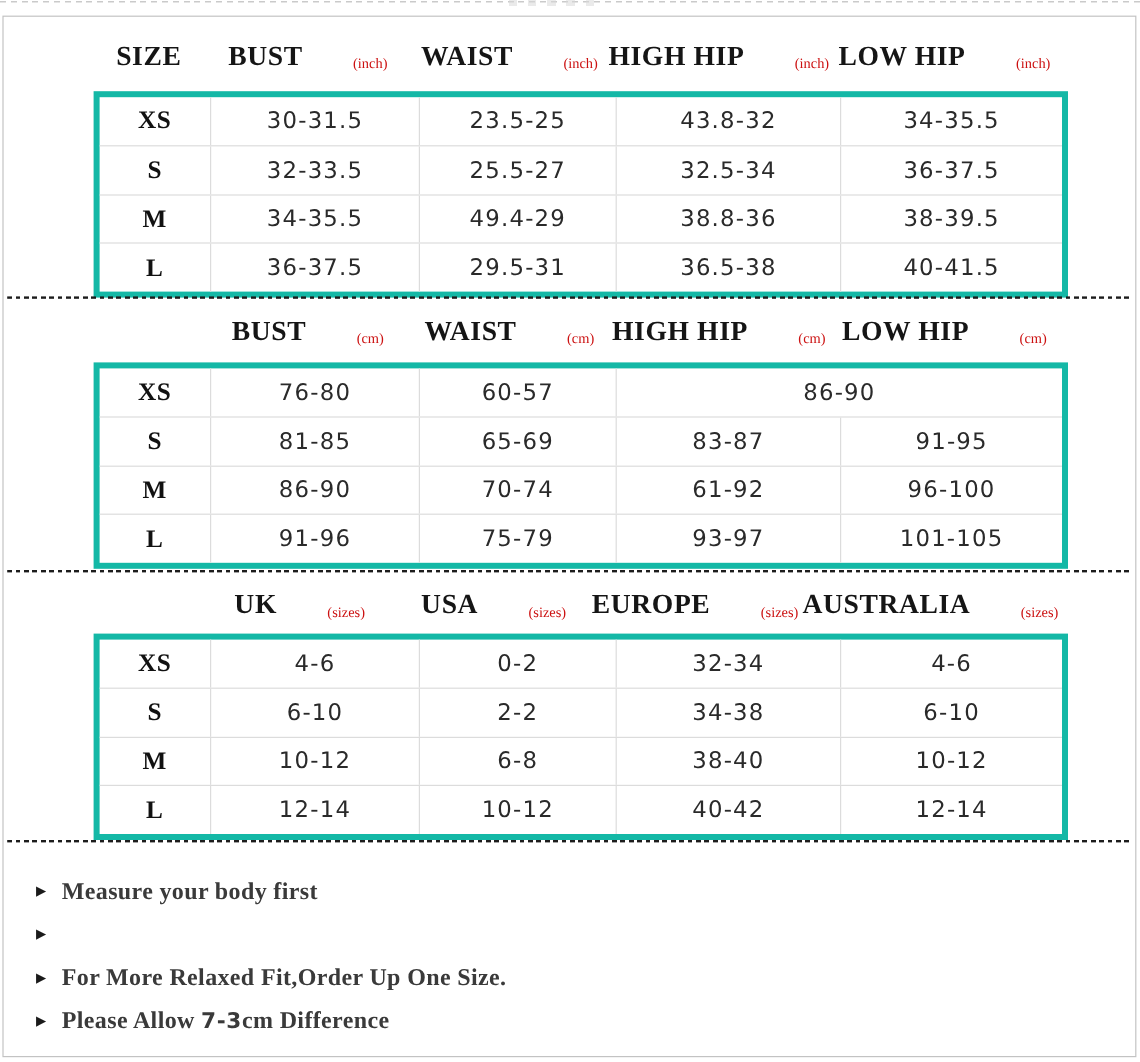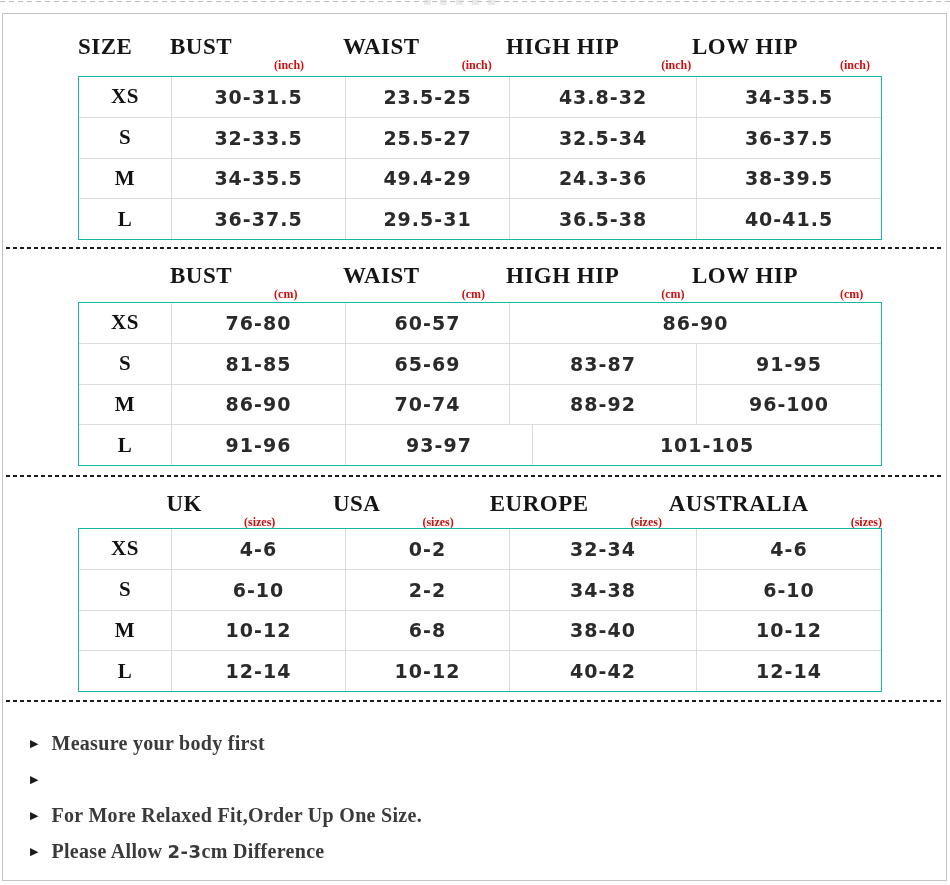--- a/index.html
+++ b/index.html
@@ -21,40 +21,40 @@
     position:absolute; left:2px; top:13px; width:943px; height:866px;
     border:1px solid #c3c3c3; background:#fff;
   }
   
   .dash-sep {
     position:absolute; left:6px; width:938px; height:2px;
     background:repeating-linear-gradient(90deg,#1c1c1c 0 4px, transparent 4px 7px);
   }
   
   .hdr { position:absolute; left:78px; width:804px; height:36px; display:flex; }
-  .hcell { display:flex; align-items:center; }
+  .hcell { display:flex; align-items:center; justify-content:center; }
   .hlabel {
     font-weight:700; font-size:23px; color:#151515; letter-spacing:.5px;
     white-space:nowrap;
   }
   .hunit {
-    font-weight:700; font-size:12px; color:#cc1111; letter-spacing:0;
-    position:relative; top:18px; margin-left:2px; white-space:nowrap;padding-left:40px;
+    font-weight:400; font-size:12px; color:#cc1111; letter-spacing:0;
+    position:relative; top:6px; margin-left:2px; white-space:nowrap;padding-left:40px;
   }
   
   .tbl {
     position:absolute; left:78px; width:802px; height:162px;
-    border:1px solid #14b8a6; display:flex; flex-direction:column; background:#fff;
+    border:5px solid #14b8a6; display:flex; flex-direction:column; background:#fff;
   }
   .trow { display:flex; flex:1; }
   .trow + .trow { border-top:1px solid #dcdcdc; }
   .tcell {
     display:flex; align-items:center; justify-content:center; overflow:hidden;
   }
-  .tcell + .tcell { border-left:1px solid #dcdcdc;font-weight:bold; }
+  .tcell + .tcell { border-left:1px solid #dcdcdc; }
   .c0 { width:92px; } .c1 { width:173px; } .c2 { width:163px; }
   .c3 { width:186px; } .c4 { flex:1; }
   .size-label { font-weight:700; font-size:21px; color:#111; letter-spacing:.5px; }
   .val {
     font-family:"DejaVu Sans", sans-serif; font-size:19px; color:#2a2a2a;
     letter-spacing:1px; white-space:nowrap;
   }
   
   .notes { position:absolute; left:30px; top:725px; width:880px; }
   .note { display:flex; align-items:center; height:36px; }
@@ -138,21 +138,21 @@
       <div class="tcell c0">
           <span class="size-label">M</span>
         </div>
       <div class="tcell c1">
           <span class="val">34-35.5</span>
         </div>
       <div class="tcell c2">
           <span class="val">49.4-29</span>
         </div>
       <div class="tcell c3">
-          <span class="val">24.3-36</span>
+          <span class="val">38.8-36</span>
         </div>
       <div class="tcell c4">
           <span class="val">38-39.5</span>
         </div>
     </div>
     <div class="trow">
       <div class="tcell c0">
           <span class="size-label">L</span>
         </div>
       <div class="tcell c1">
@@ -228,32 +228,35 @@
       <div class="tcell c0">
           <span class="size-label">M</span>
         </div>
       <div class="tcell c1">
           <span class="val">86-90</span>
         </div>
       <div class="tcell c2">
           <span class="val">70-74</span>
         </div>
       <div class="tcell c3">
-          <span class="val">88-92</span>
+          <span class="val">61-92</span>
         </div>
       <div class="tcell c4">
           <span class="val">96-100</span>
         </div>
     </div>
     <div class="trow">
       <div class="tcell c0">
           <span class="size-label">L</span>
         </div>
       <div class="tcell c1">
           <span class="val">91-96</span>
+        </div>
+      <div class="tcell c2">
+          <span class="val">75-79</span>
         </div>
       <div class="tcell c3">
           <span class="val">93-97</span>
         </div>
       <div class="tcell c4">
           <span class="val">101-105</span>
         </div>
     </div>
   </div>
 
@@ -359,16 +362,16 @@
     </div>
     <div class="note">
       <span class="bullet">▶</span>
     </div>
     <div class="note">
       <span class="bullet">▶</span>
       <span class="note-text">For More Relaxed Fit,Order Up One Size.</span>
     </div>
     <div class="note">
       <span class="bullet">▶</span>
-      <span class="note-text"><span>Please Allow </span><span class="note-hl">2-3</span><span>cm Difference</span></span>
+      <span class="note-text"><span>Please Allow </span><span class="note-hl">7-3</span><span>cm Difference</span></span>
     </div>
   </div>
 </div>
 
 </body></html>

